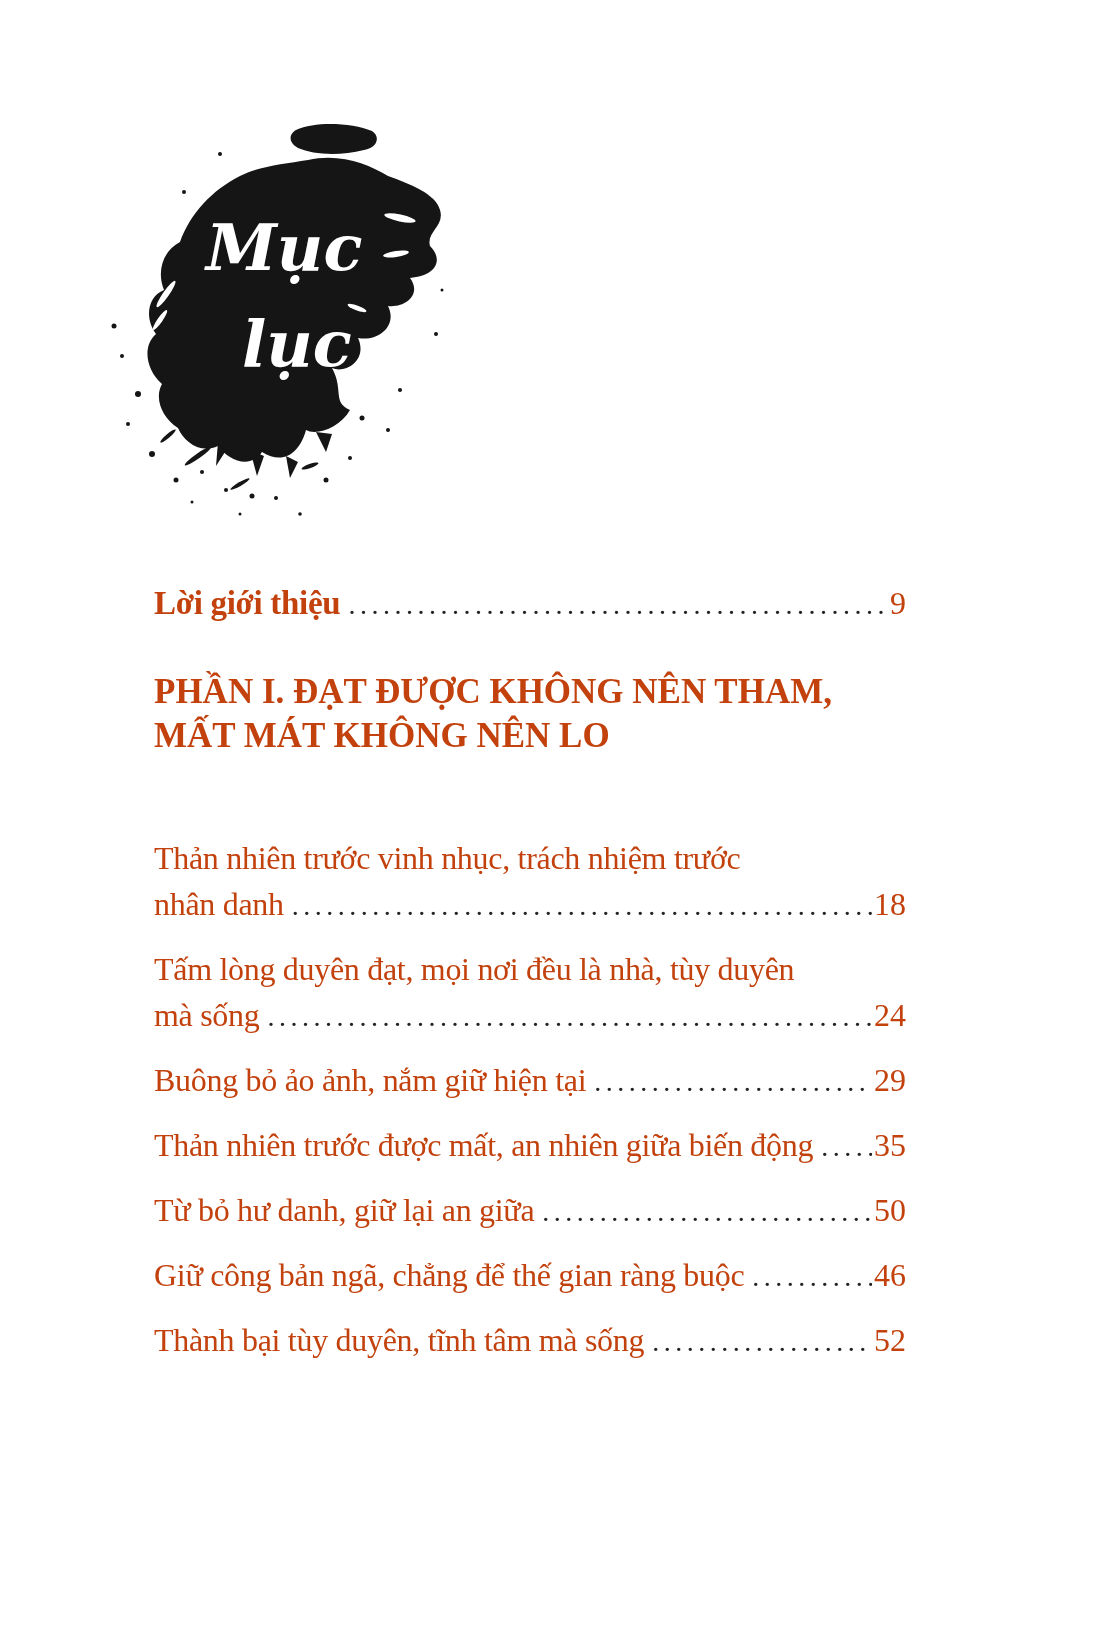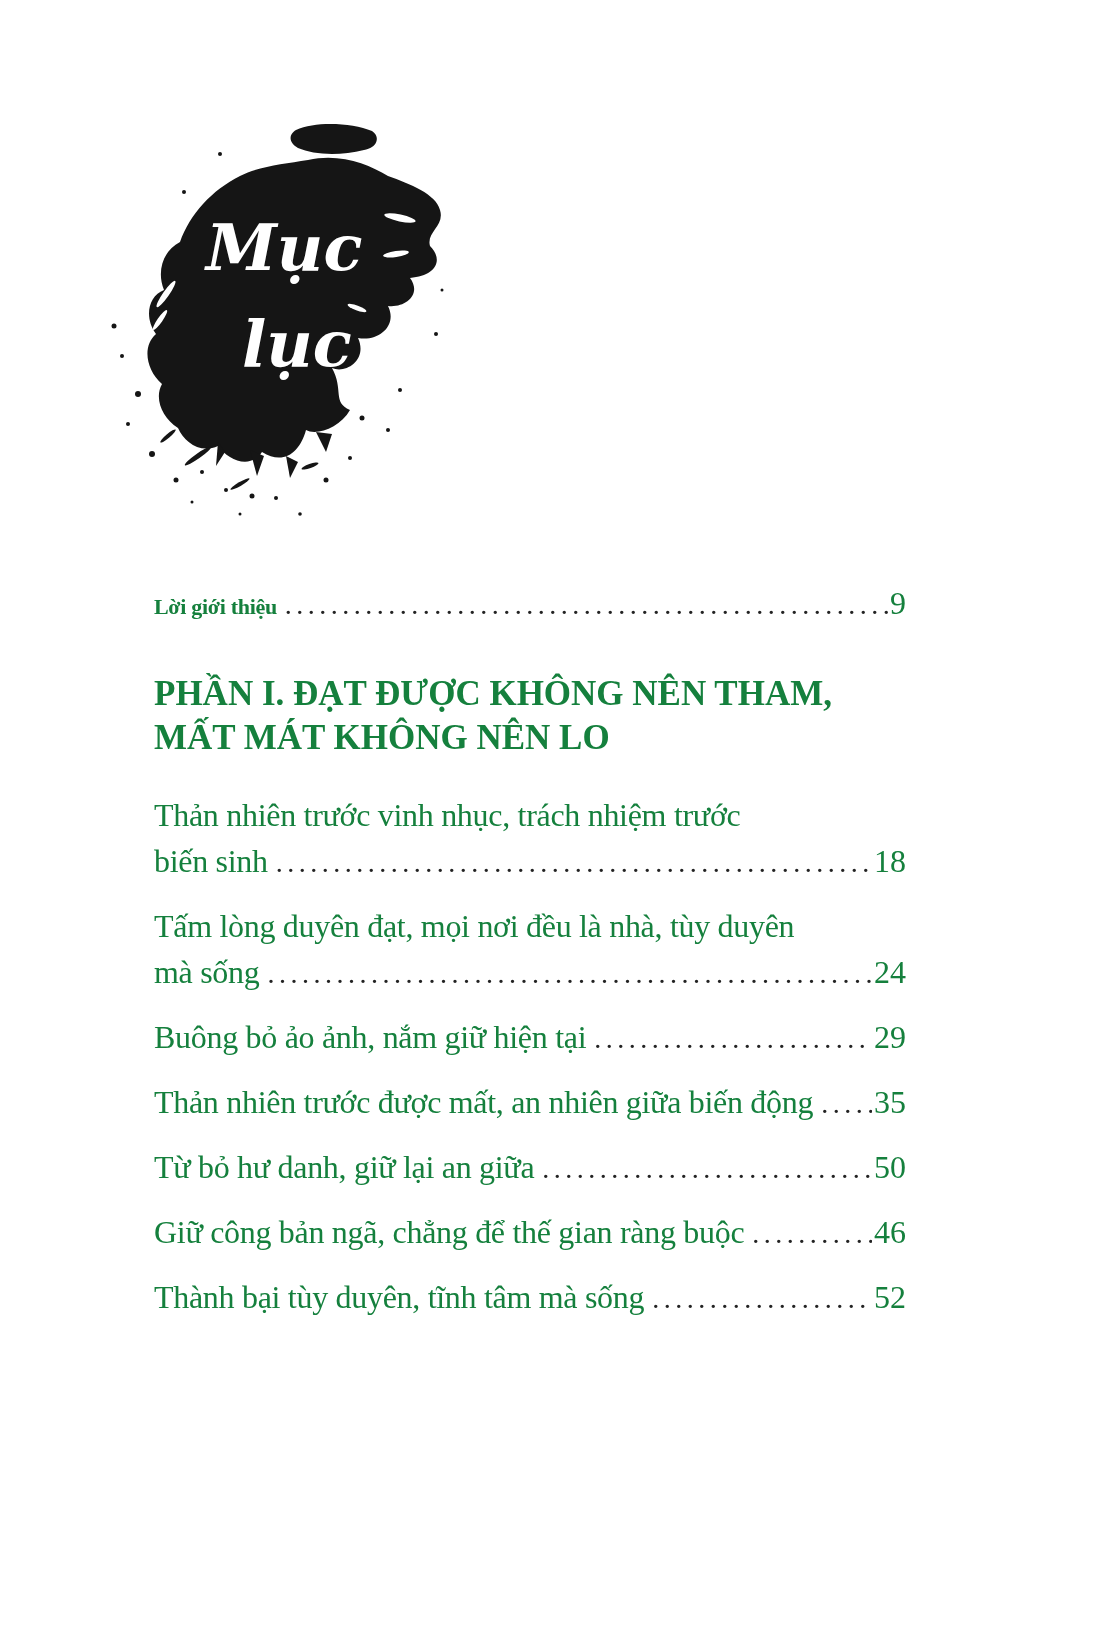--- a/index.html
+++ b/index.html
@@ -5,21 +5,21 @@
   * { margin: 0; padding: 0; box-sizing: border-box; }
   html, body { background: #e8e8e8; }
   .page {
     position: relative;
     width: 1119px;
     height: 1646px;
     margin: 0 auto;
     background: #ffffff;
     overflow: hidden;
     font-family: "Liberation Serif", "DejaVu Serif", serif;
-    color: #15803d;
+    color: #c2410c;
   }
 
   
   .ink-graphic {
     position: absolute;
     left: 100px;
     top: 98px;
     width: 360px;
     height: 430px;
   }
@@ -39,28 +39,28 @@
     font-size: 32px;
     letter-spacing: -0.3px;
   }
   .toc-row {
     display: flex;
     align-items: baseline;
     line-height: 46px;
     white-space: nowrap;
   }
   .toc-intro { margin-bottom: 42px; }
-  .toc-intro .entry-text { font-weight: bold; font-size: 22px; }
+  .toc-intro .entry-text { font-weight: bold; font-size: 33px; }
 
   .part-heading {
     font-weight: bold;
     font-size: 35px;
     line-height: 44px;
     letter-spacing: 0;
-    margin-bottom: 32px;
+    margin-bottom: 77px;
   }
 
   .toc-entry { margin-bottom: 17px; font-family: Liberation Serif, serif; }
   .entry-text { flex: 0 0 auto; }
   .entry-line-full { line-height: 46px; white-space: nowrap; }
 
   .dots {
     flex: 1 1 auto;
     min-width: 0;
     overflow: hidden;
@@ -162,21 +162,21 @@
     </div>
 
     <div class="part-heading">
       <div>PHẦN I. ĐẠT ĐƯỢC KHÔNG NÊN THAM,</div>
       <div>MẤT MÁT KHÔNG NÊN LO</div>
     </div>
 
     <div class="toc-entry">
       <div class="entry-line-full">Thản nhiên trước vinh nhục, trách nhiệm trước</div>
       <div class="toc-row">
-        <span class="entry-text">biến sinh</span>
+        <span class="entry-text">nhân danh</span>
         <span class="dots"></span>
         <span class="pagenum">18</span>
       </div>
     </div>
 
     <div class="toc-entry">
       <div class="entry-line-full">Tấm lòng duyên đạt, mọi nơi đều là nhà, tùy duyên</div>
       <div class="toc-row">
         <span class="entry-text">mà sống</span>
         <span class="dots"></span>

